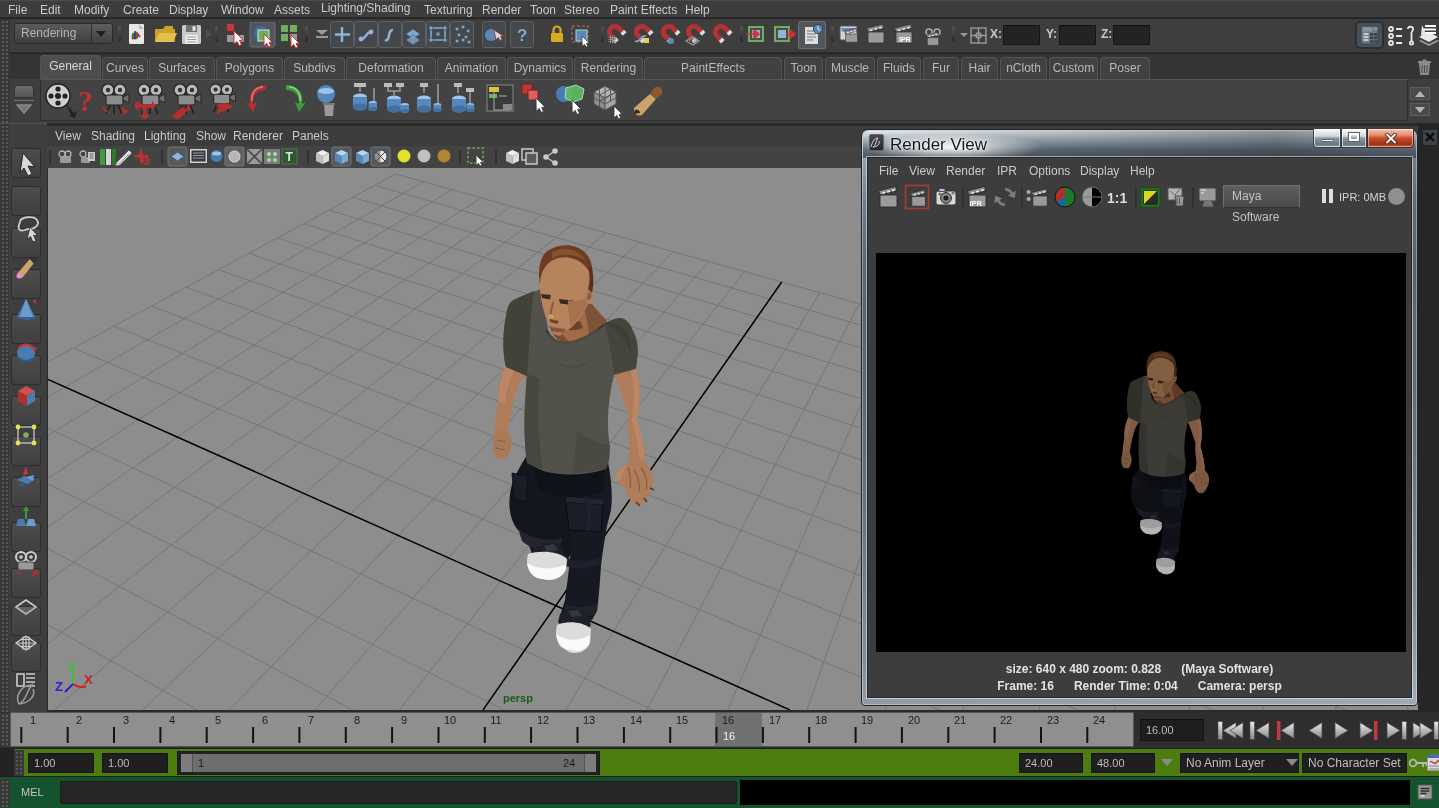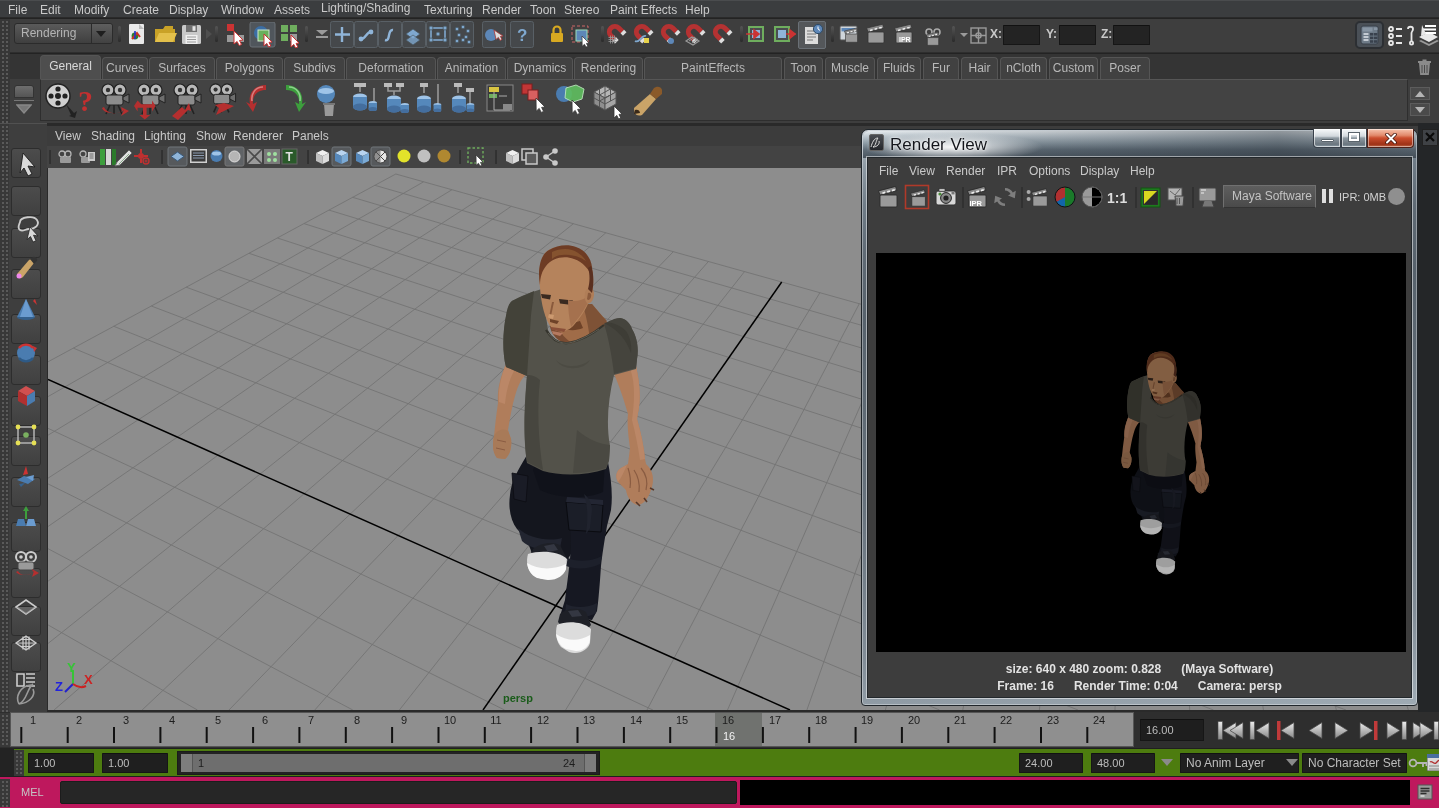--- a/index.html
+++ b/index.html
@@ -818,21 +818,21 @@
             <path d="M10 11v6M12.5 11v6" stroke="#555"></path>
           </g>
       <path d="M317 3v21" stroke="#2e2e2e" stroke-width="1.5"></path>
       <g transform="translate(322,3)">
             <rect x="1" y="1" width="17" height="13" rx="1" fill="#9a9a9a" stroke="#444"></rect>
             <path d="M3 3h5M3 6h3" stroke="#eee"></path>
             <path d="M6 14l-2 6h12l-2-6" fill="#777" stroke="#444"></path>
           </g>
     </svg>
 
-    <div class="abs" style="left:355px;top:27px;width:93px;height:23px;background:linear-gradient(#5e5e5e,#4a4a4a);border:1px solid #707070;border-bottom-color:#333;color:#c3c3c3;font-size:12px;line-height:21px;padding-left:8px">Maya Software</div>
+    <div class="abs" style="left:355px;top:27px;width:77px;height:23px;background:linear-gradient(#5e5e5e,#4a4a4a);border:1px solid #707070;border-bottom-color:#333;color:#c3c3c3;font-size:12px;line-height:21px;padding-left:8px">Maya Software</div>
     <div class="abs" style="left:454px;top:31px;width:4px;height:14px;background:#dedede"></div>
     <div class="abs" style="left:461px;top:31px;width:4px;height:14px;background:#dedede"></div>
     <span class="abs" style="left:471px;top:33px;color:#d2d2d2;font-size:11px">IPR: 0MB</span>
     <div class="abs" style="left:520px;top:30px;width:17px;height:17px;border-radius:9px;background:#8f8f8f"></div>
 
     <div class="abs" style="left:8px;top:95px;width:530px;height:399px;background:#000">
       <svg width="530" height="399" viewBox="875 253 530 399">
             <use href="#char" transform="translate(850.3,216.7) scale(0.548)" style="filter:brightness(0.72)"></use>
           </svg>
     </div>
@@ -936,21 +936,21 @@
         <path d="M8.5 7h11M15 7v4M18.5 7v3" stroke="#b5b5b5" stroke-width="1.8"></path>
       </svg>
   <svg class="abs" style="left:1413px;top:5px" width="17" height="17" viewBox="0 0 17 17">
         <rect x="0" y="0" width="17" height="17" fill="#d8d8d8" stroke="#555"></rect>
         <rect x="0" y="0" width="17" height="4" fill="#4a6ea0"></rect>
         <path d="M3 8c2-2 4 3 6 1s3-4 5-2" stroke="#b03030" fill="none" stroke-width="1.4"></path>
         <path d="M2 12h13M2 15h13" stroke="#888" stroke-width="1"></path>
       </svg>
 </div>
 
-<div class="abs" id="cmdrow" style="left:0;top:776px;width:1439px;height:32px;background:#be185d;border-top:1px solid #1f1f1f">
+<div class="abs" id="cmdrow" style="left:0;top:776px;width:1439px;height:32px;background:#14532d;border-top:1px solid #1f1f1f">
   <div class="abs dots" style="left:0;top:2px;width:10px;height:28px;background-color:#383838"></div>
   <span class="abs" style="left:21px;top:9px;color:#c5c5c5;font-size:11px">MEL</span>
   <div class="abs" style="left:60px;top:4px;width:677px;height:23px;background:#262626;border:1px solid #1c1c1c;border-radius:2px"></div>
   <div class="abs" style="left:740px;top:3px;width:670px;height:25px;background:#000"></div>
   <svg class="abs" style="left:1417px;top:7px" width="16" height="16" viewBox="0 0 16 16">
         <rect x="1" y="1" width="14" height="14" fill="#9a9a9a" stroke="#555"></rect>
         <path d="M3.5 4.5h9M3.5 7h9M3.5 9.5h6" stroke="#2e2e2e" stroke-width="1.3"></path>
         <path d="M3.5 12h4" stroke="#e8e8e8" stroke-width="1.3"></path>
       </svg>
 </div>

